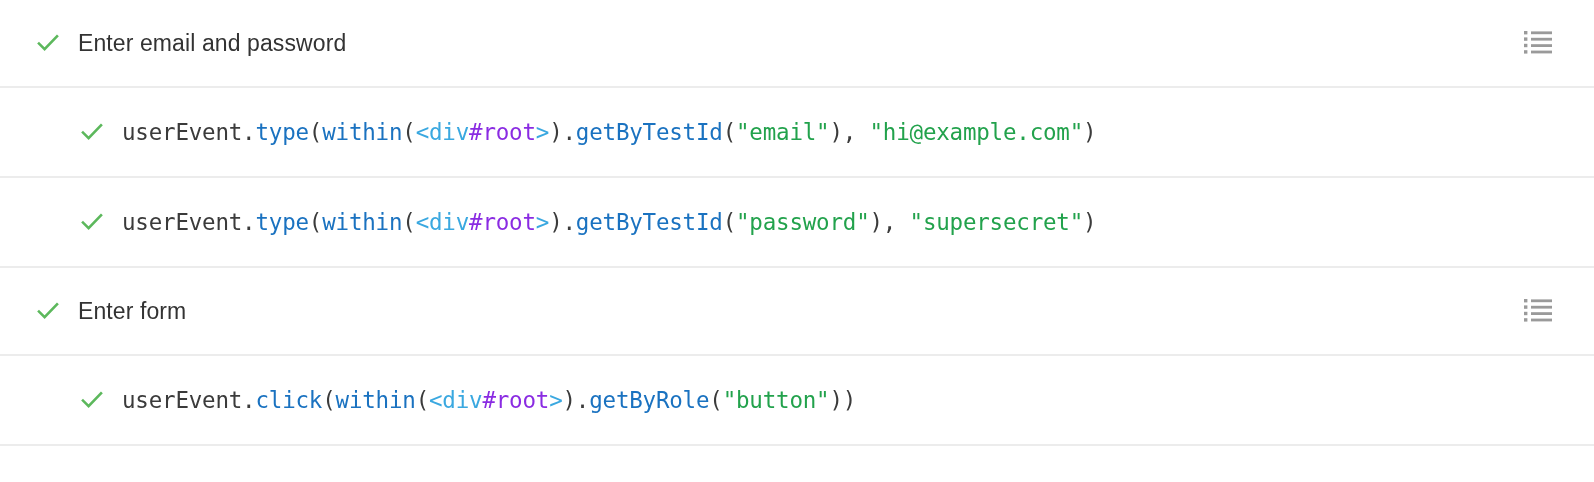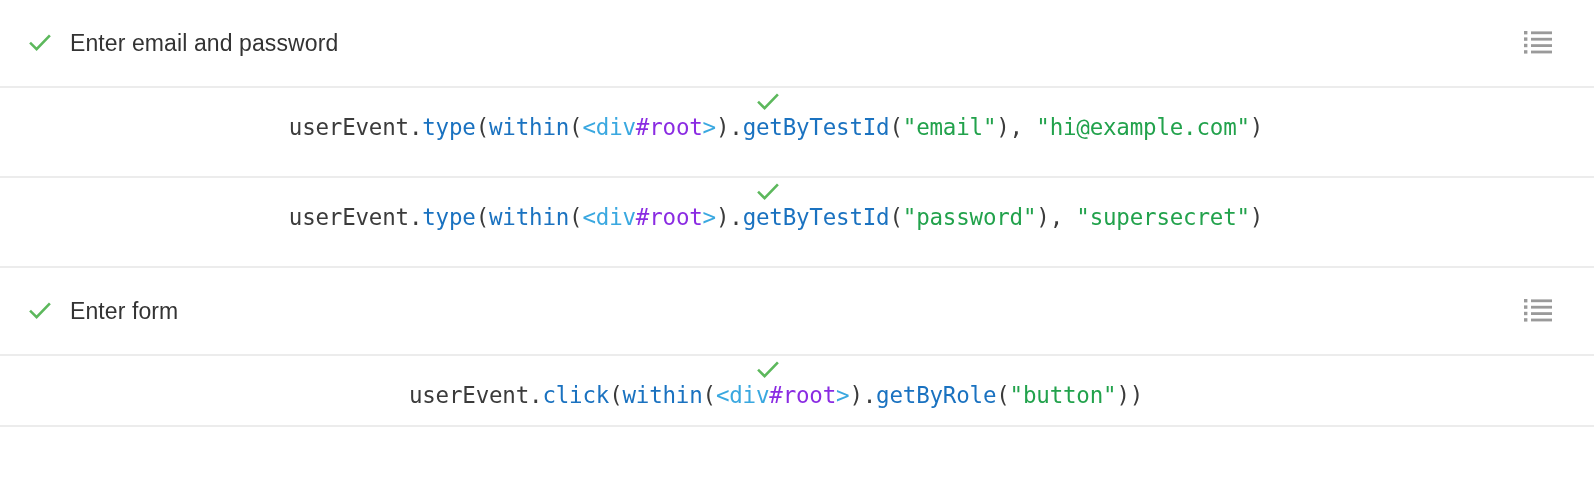--- a/index.html
+++ b/index.html
@@ -27,32 +27,32 @@
     display: flex;
     align-items: center;
     box-sizing: border-box;
     width: 100%;
     background: #ffffff;
     border-bottom: 2px solid #ececec;
   }
 
   .row.suite {
     height: 88px;
-    padding-left: 26px;
+    padding-left: 34px;
     padding-right: 42px;
   }
 
   .row.test {
     height: 90px;
+    padding-left: 78px;
     padding-right: 42px;
-    flex-direction: column;
   }
 
   .row.test.last {
-    height: 71px;
+    height: 90px;
   }
 
   
   .check {
     flex: 0 0 auto;
     width: 28px;
     height: 28px;
     display: block;
     margin-right: 16px;
   }

